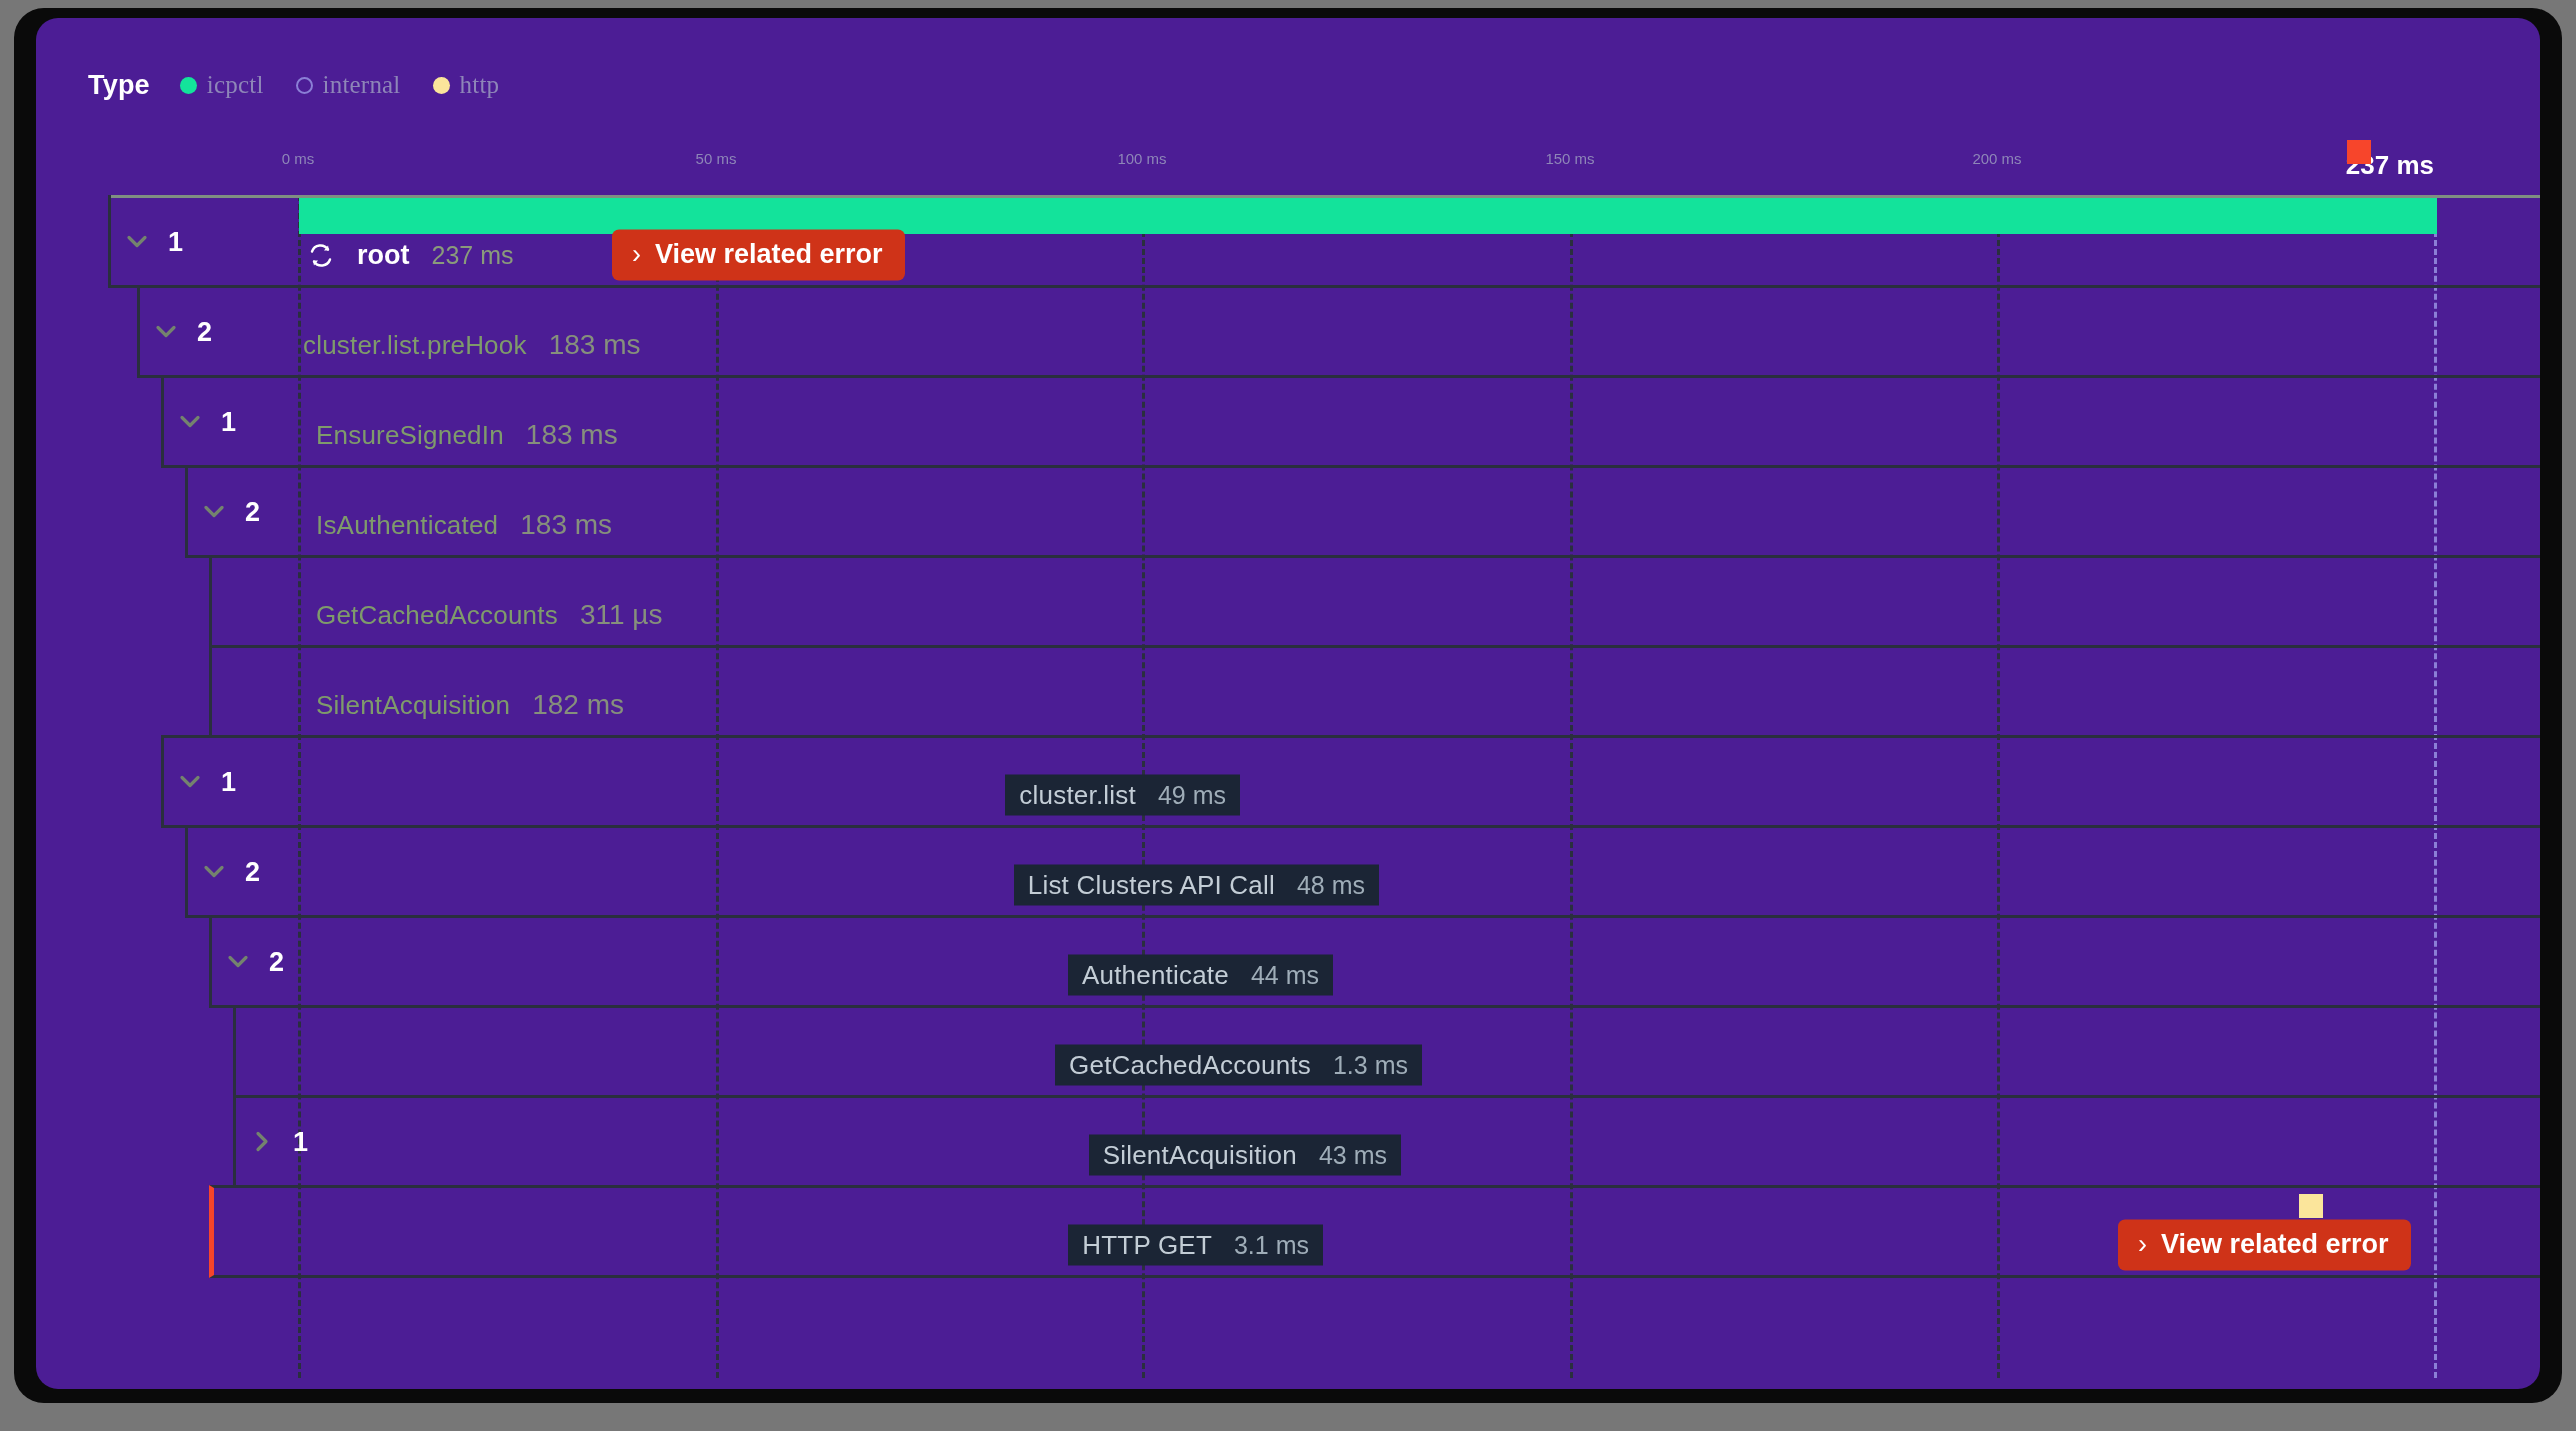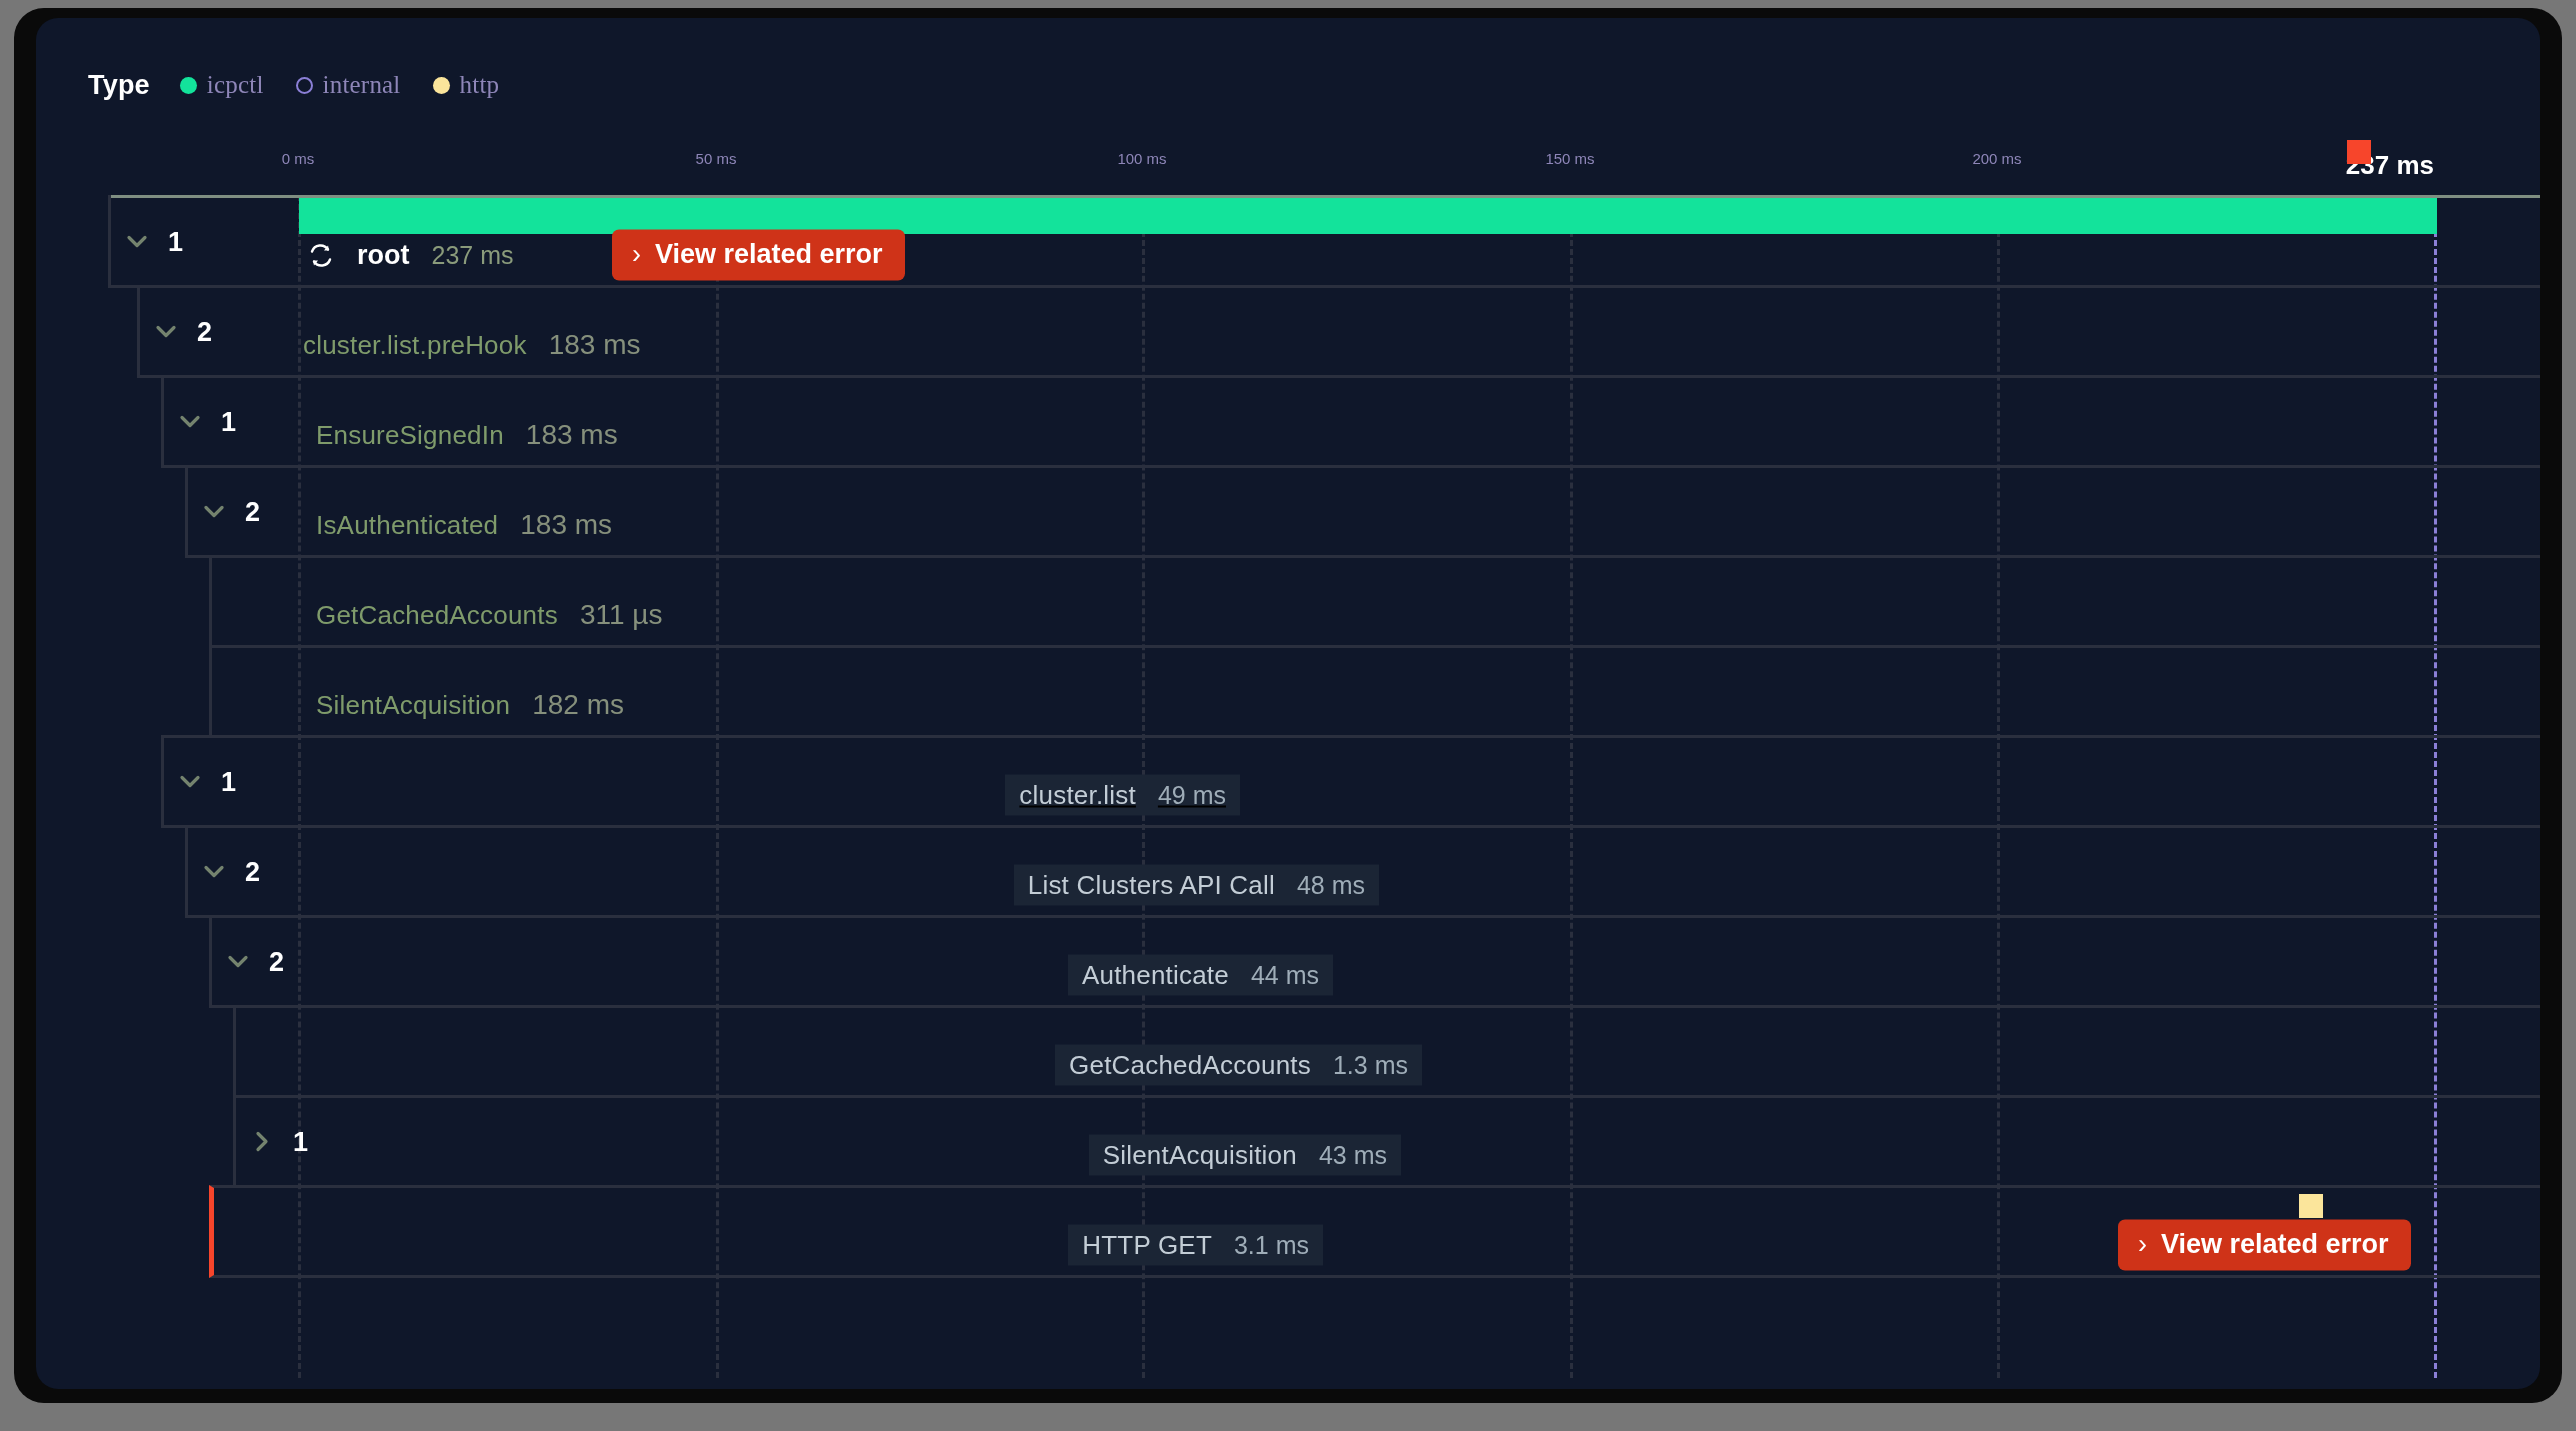--- a/index.html
+++ b/index.html
@@ -24,21 +24,21 @@
     box-sizing: border-box;
     padding: 0;
   }
 
   #panel {
     position: absolute;
     left: 22px;
     top: 10px;
     width: 2504px;
     height: 1371px;
-    background: #0f172a;
+    background: #4c1d95;
     border-radius: 22px;
     overflow: hidden;
   }
 
   
   #legend {
     position: absolute;
     left: 52px;
     top: 50px;
     height: 34px;
@@ -405,21 +405,21 @@
         <div class="row" style="margin-left: 125px; width: 2379px;">
           <div class="row-left-border" style="left: 0px;"></div>
           <div class="toggle" style="left: 18px;">
             <span class="chev">
               <svg width="22" height="22" viewBox="0 0 22 22">
                 <path d="M3 7 L11 15 L19 7" fill="none" stroke="#74836e" stroke-width="3.2" stroke-linecap="round" stroke-linejoin="round"></path>
               </svg>
             </span>
             <span class="count">1</span>
           </div>
-          <div class="chip" style="background: rgb(27, 37, 53); right: 1300px; top: 66%; text-decoration: underline;">
+          <div class="chip" style="background: rgb(27, 37, 53); right: 1300px; top: 66%;">
             <span class="cname">cluster.list</span>
             <span class="cdur">49 ms</span>
           </div>
         </div>
         <div class="row" style="margin-left: 149px; width: 2355px;">
           <div class="row-left-border" style="left: 0px;"></div>
           <div class="toggle" style="left: 18px;">
             <span class="chev">
               <svg width="22" height="22" viewBox="0 0 22 22">
                 <path d="M3 7 L11 15 L19 7" fill="none" stroke="#74836e" stroke-width="3.2" stroke-linecap="round" stroke-linejoin="round"></path>

